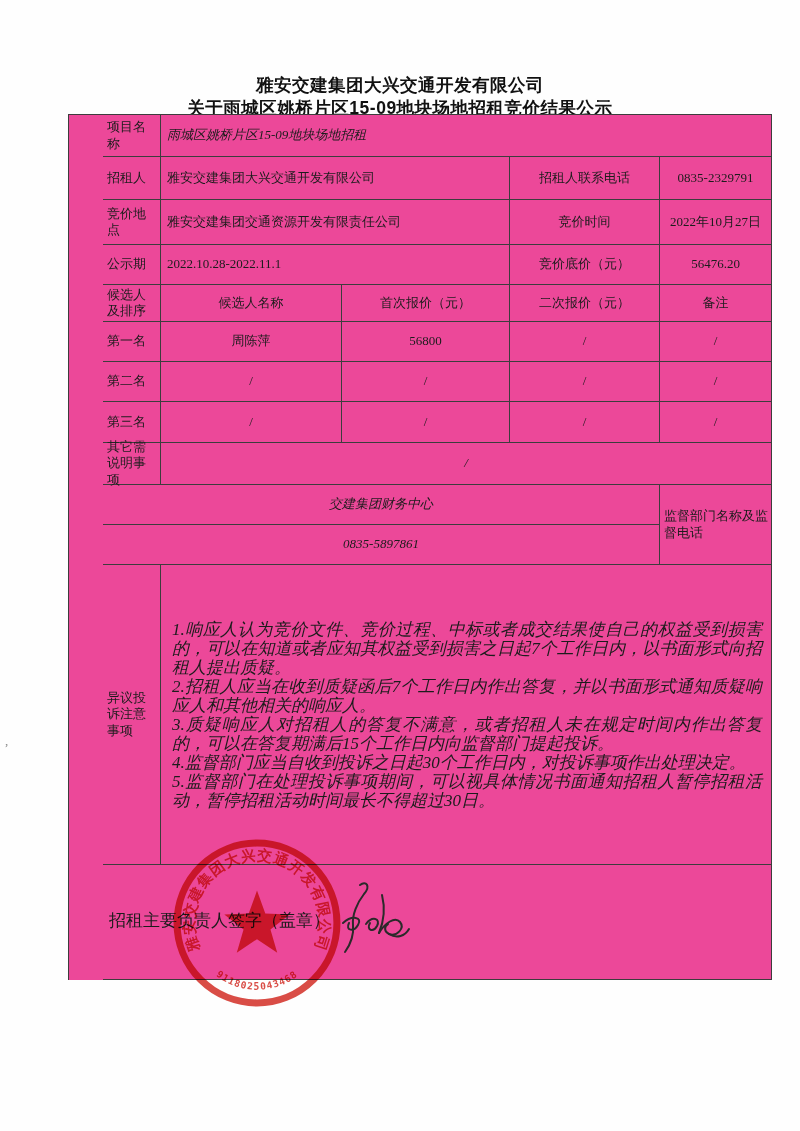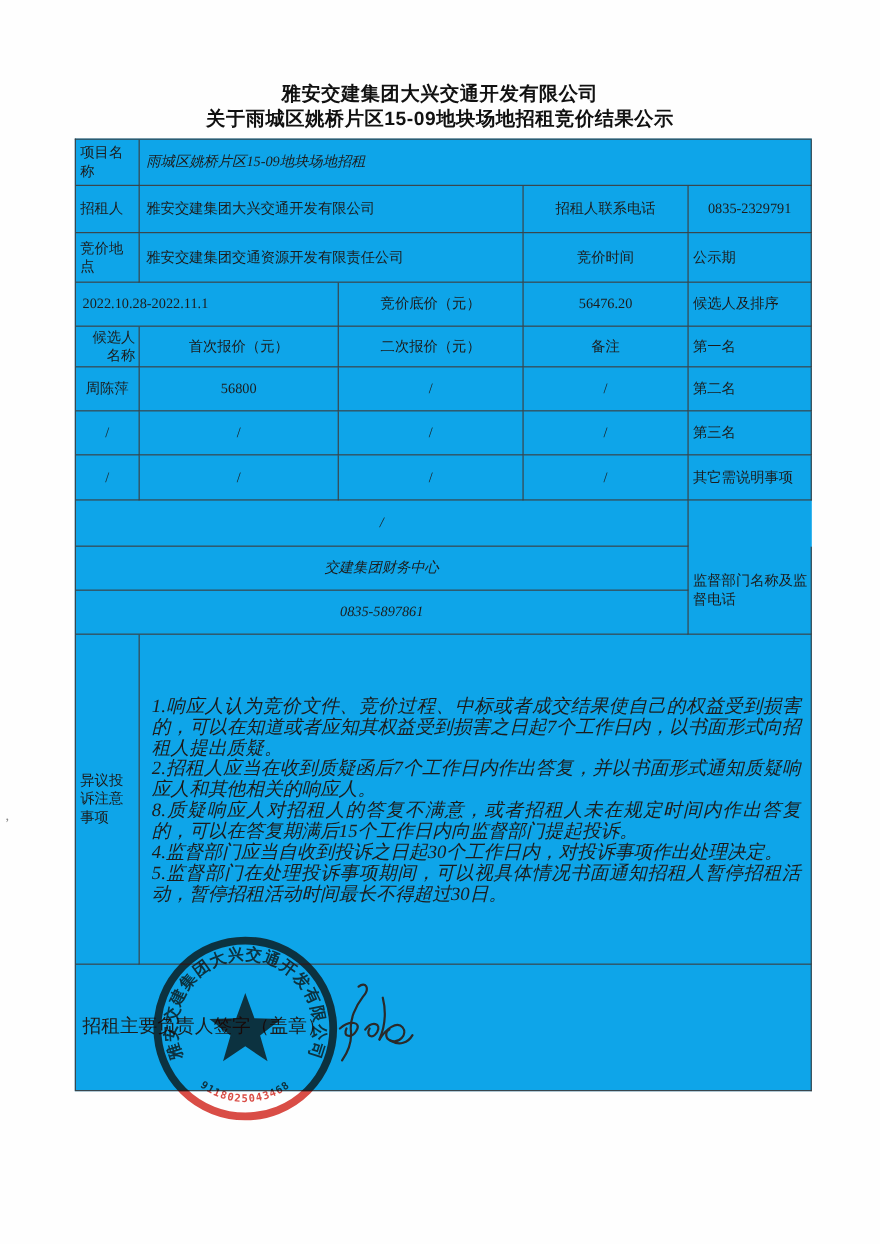--- a/index.html
+++ b/index.html
@@ -13,38 +13,39 @@
     color:#1c1c1c;
     overflow:hidden;
   }
   .titles { position:absolute; top:74px; left:0; width:800px; text-align:center; }
   .title-line {
     font-family:"Liberation Sans","DejaVu Sans",sans-serif;
     font-weight:bold; font-size:17.5px; line-height:23px;
     color:#111; letter-spacing:0.5px;
   }
   .doc-table {
-    position:absolute; left:68px; top:126px;
+    position:absolute; left:68px; top:114px;
     display:grid;
     grid-template-columns:58px 181px 168px 150px 112px;
     grid-template-rows:42px 43px 45px 40px 37px 40px 40px 41px 42px 40px 40px 300px 115px;
     border-top:1.6px solid #3d3d3d;
     border-left:1.6px solid #3d3d3d;
-    background:#0ea5e9;
+    background:#ec4899;
+    padding-left:34px;
   }
   .cell {
     border-right:1.6px solid #3d3d3d;
     border-bottom:1.6px solid #3d3d3d;
     display:flex; align-items:center;
     font-size:13px; line-height:16.5px;
     padding:2px 3px;
     word-break:break-all;
   }
   .c-left   { justify-content:flex-start; text-align:left; }
-  .c-center { justify-content:center; text-align:right; }
+  .c-center { justify-content:center; text-align:left; }
   .lab { padding-left:4px; }
   .val { padding-left:6px; }
   .sp4 { grid-column:span 4;font-style:italic; }
   .sp2 { grid-column:span 2; }
   .sp5 { grid-column:1 / span 5; }
   .rowspan2 { grid-row:span 2; }
   .notice-cell { align-items:center; }
   .notice-inner { padding:4px 6px 4px 8px; }
   .notice-inner div { font-size:17px; line-height:19px; text-align:justify; }
   .sign-cell { position:relative; overflow:visible; }
@@ -80,20 +81,21 @@
     <div class="cell c-left val sp4">雨城区姚桥片区15-09地块场地招租</div>
 
     <div class="cell c-left lab">招租人</div>
     <div class="cell c-left val sp2">雅安交建集团大兴交通开发有限公司</div>
     <div class="cell c-center">招租人联系电话</div>
     <div class="cell c-center">0835-2329791</div>
 
     <div class="cell c-left lab">竞价地点</div>
     <div class="cell c-left val sp2">雅安交建集团交通资源开发有限责任公司</div>
     <div class="cell c-center">竞价时间</div>
+    <div class="cell c-center">2022年10月27日</div>
 
     <div class="cell c-left lab">公示期</div>
     <div class="cell c-left val sp2">2022.10.28-2022.11.1</div>
     <div class="cell c-center">竞价底价（元）</div>
     <div class="cell c-center">56476.20</div>
 
     <div class="cell c-left lab">候选人及排序</div>
     <div class="cell c-center">候选人名称</div>
     <div class="cell c-center">首次报价（元）</div>
     <div class="cell c-center">二次报价（元）</div>
@@ -122,21 +124,21 @@
 
     <div class="cell c-center sp4">交建集团财务中心</div>
     <div class="cell c-left lab rowspan2">监督部门名称及监督电话</div>
     <div class="cell c-center sp4">0835-5897861</div>
 
     <div class="cell c-left lab">异议投诉注意事项</div>
     <div class="cell sp4 notice-cell">
       <div class="notice-inner">
         <div>1.响应人认为竞价文件、竞价过程、中标或者成交结果使自己的权益受到损害的，可以在知道或者应知其权益受到损害之日起7个工作日内，以书面形式向招租人提出质疑。</div>
         <div>2.招租人应当在收到质疑函后7个工作日内作出答复，并以书面形式通知质疑响应人和其他相关的响应人。</div>
-        <div>8.质疑响应人对招租人的答复不满意，或者招租人未在规定时间内作出答复的，可以在答复期满后15个工作日内向监督部门提起投诉。</div>
+        <div>3.质疑响应人对招租人的答复不满意，或者招租人未在规定时间内作出答复的，可以在答复期满后15个工作日内向监督部门提起投诉。</div>
         <div>4.监督部门应当自收到投诉之日起30个工作日内，对投诉事项作出处理决定。</div>
         <div>5.监督部门在处理投诉事项期间，可以视具体情况书面通知招租人暂停招租活动，暂停招租活动时间最长不得超过30日。</div>
       </div>
     </div>
 
     <div class="cell sp5 sign-cell">
       <span class="sign-label">招租主要负责人签字（盖章）</span>
 
       <div class="seal-wrap">
         <svg viewBox="0 0 168 168" width="170" height="170">

